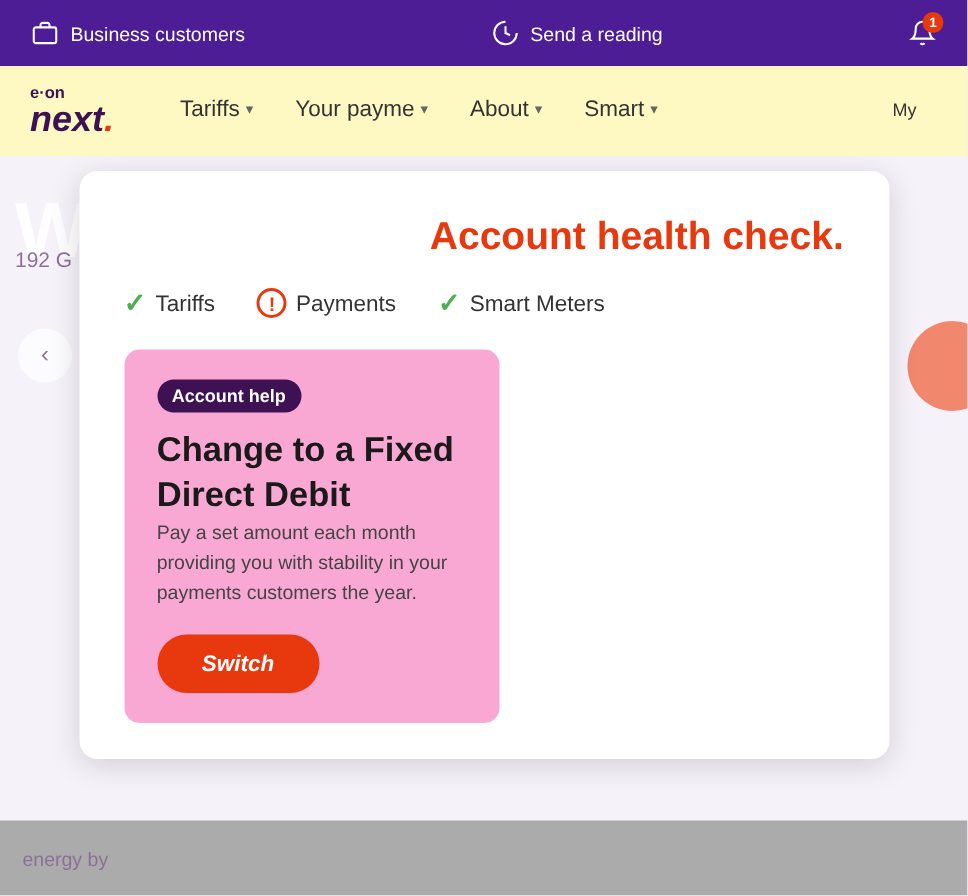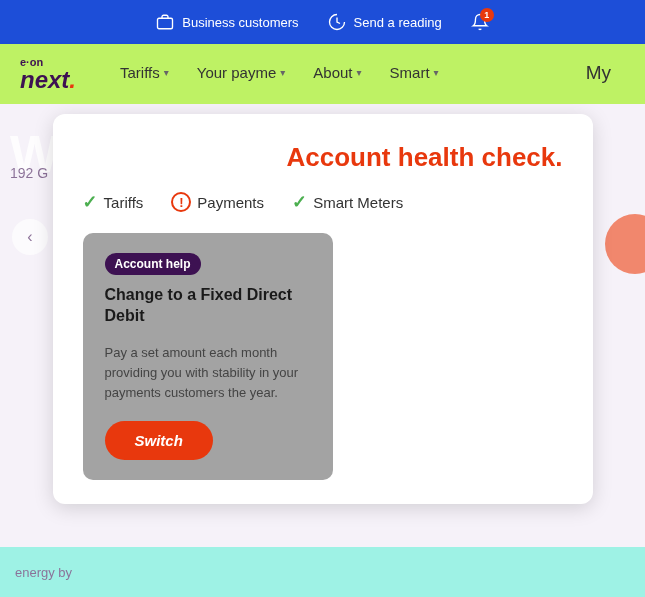--- a/index.html
+++ b/index.html
@@ -7,25 +7,25 @@
       font-family: -apple-system, BlinkMacSystemFont, 'Segoe UI', Arial, sans-serif;
       width: 645px;
       height: 597px;
       overflow: hidden;
       position: relative;
       background: #f0eaf5;
     }
 
     
     .top-bar {
-      background: #1d4ed8;
+      background: #4c1d95;
       height: 44px;
       display: flex;
       align-items: center;
-      justify-content: center;
+      justify-content: space-between;
       padding: 0 20px;
       gap: 28px;
     }
     .top-bar-item {
       display: flex;
       align-items: center;
       gap: 7px;
       color: #fff;
       font-size: 13px;
       cursor: pointer;
@@ -59,21 +59,21 @@
       height: 14px;
       border-radius: 50%;
       display: flex;
       align-items: center;
       justify-content: center;
       font-weight: bold;
     }
 
     
     .main-nav {
-      background: #bef264;
+      background: #fef9c3;
       height: 60px;
       display: flex;
       align-items: center;
       padding: 0 20px;
       gap: 0;
       box-shadow: 0 1px 3px rgba(0,0,0,0.08);
     }
     .logo-area {
       margin-right: 30px;
       display: flex;
@@ -112,21 +112,21 @@
       cursor: pointer;
       font-weight: 500;
       border-bottom: 3px solid transparent;
     }
     .nav-chevron {
       font-size: 10px;
       color: #666;
     }
     .nav-my {
       margin-left: auto;
-      font-size: 19px;
+      font-size: 12px;
       color: #333;
       font-weight: 500;
       cursor: pointer;
     }
 
     
     .page-bg {
       background: #f0eaf5;
       position: relative;
       height: calc(597px - 104px);
@@ -212,21 +212,21 @@
       color: #3d1152;
     }
 
     
     .energy-strip {
       position: absolute;
       bottom: 0;
       left: 0;
       right: 0;
       height: 50px;
-      background: #5eead4;
+      background: #737373;
       display: flex;
       align-items: center;
       padding: 0 15px;
       font-size: 13px;
       color: #3d1152;
     }
 
     
     .modal-overlay {
       position: absolute;
@@ -297,40 +297,40 @@
       display: flex;
       align-items: center;
       justify-content: center;
       font-size: 13px;
       font-weight: 900;
       color: #e8380d;
     }
 
     
     .inner-card {
-      background: #a3a3a3;
+      background: #f9a8d4;
       border-radius: 10px;
       padding: 20px 22px;
       width: 250px;
     }
     .inner-card-tag {
       display: inline-block;
       background: #3d1152;
       color: #fff;
       font-size: 12px;
       font-weight: 600;
       padding: 4px 10px;
       border-radius: 20px;
       margin-bottom: 10px;
     }
     .inner-card-title {
-      font-size: 16px;
+      font-size: 23px;
       font-weight: 800;
       color: #1a1a1a;
-      margin-bottom: 16px;
+      margin-bottom: 0;
       line-height: 1.3;
     }
     .inner-card-desc {
       font-size: 13px;
       color: #444;
       line-height: 1.55;
       margin-bottom: 18px;
     }
     .switch-btn {
       background: #e8380d;

